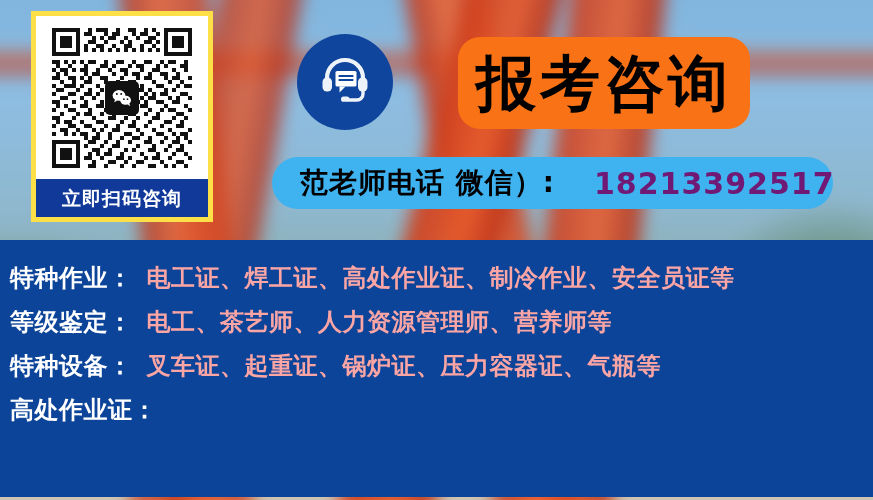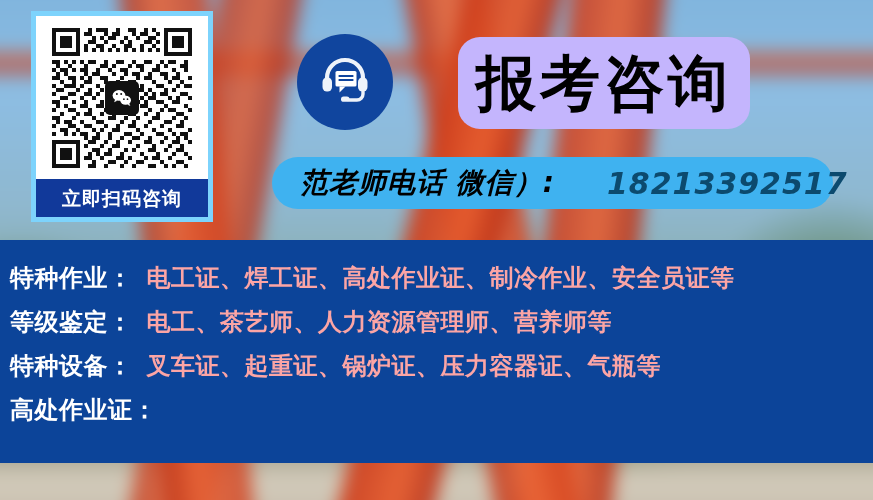--- a/index.html
+++ b/index.html
@@ -35,21 +35,21 @@
       
       linear-gradient(180deg, #7fb4dd 0%, #8dbde2 22%, #8fb8cf 42%, #8aa9a0 62%, #9a9a86 80%, #c3bba9 100%);
     filter:blur(7px);
     transform:scale(1.08);
   }
 
   
   .qr-card{
     position:absolute;left:31px;top:11px;width:182px;height:211px;
     background:#11399a;
-    border:5px solid #7dd3fc;
+    border:5px solid #fde047;
     box-sizing:border-box;
     display:flex;flex-direction:column;align-items:center;
   }
   .qr-inner{
     width:100%;height:163px;background:#ffffff;
     display:flex;align-items:center;justify-content:center;
     position:relative;
   }
   .qr-img{width:148px;height:148px;display:block;position:relative;}
   .qr-logo{
@@ -66,46 +66,46 @@
   
   .headset-badge{
     position:absolute;left:297px;top:34px;width:96px;height:96px;
     border-radius:50%;background:#10459e;
     display:flex;align-items:center;justify-content:center;
   }
 
   
   .title-pill{
     position:absolute;left:458px;top:37px;width:292px;height:92px;
-    background:#c4b5fd;border-radius:22px;
+    background:#f97316;border-radius:22px;
     display:flex;align-items:center;justify-content:center;
   }
   .title-text{
     color:#000;font-size:60px;font-weight:bold;letter-spacing:4px;line-height:1;
     white-space:nowrap;
   }
 
   
   .phone-pill{
     position:absolute;left:272px;top:157px;width:561px;height:52px;
     background:#3fb2f0;border-radius:26px;
-    display:flex;align-items:center;font-style:italic;
+    display:flex;align-items:center;
   }
   .phone-label{
     color:#000;font-size:28px;font-weight:bold;white-space:nowrap;
     margin-left:28px;letter-spacing:1px;
   }
   .phone-number{
-    color:#0c4a6e;font-size:30px;font-weight:bold;white-space:nowrap;
-    margin-left:52px;letter-spacing:1px;
+    color:#701a75;font-size:30px;font-weight:bold;white-space:nowrap;
+    margin-left:39px;letter-spacing:1px;
   }
 
   
   .list-panel{
-    position:absolute;left:0;top:240px;width:873px;height:223px;
+    position:absolute;left:0;top:240px;width:873px;height:257px;
     background:#0c4499;
     padding:22px 0 0 0;box-sizing:border-box;
   }
   .list-row{
     display:flex;align-items:baseline;
     margin:0 0 12px 10px;white-space:nowrap;
   }
   .list-row:last-child{margin-bottom:0;}
   .row-label{
     color:#ffffff;font-size:24px;font-weight:bold;letter-spacing:.5px;

